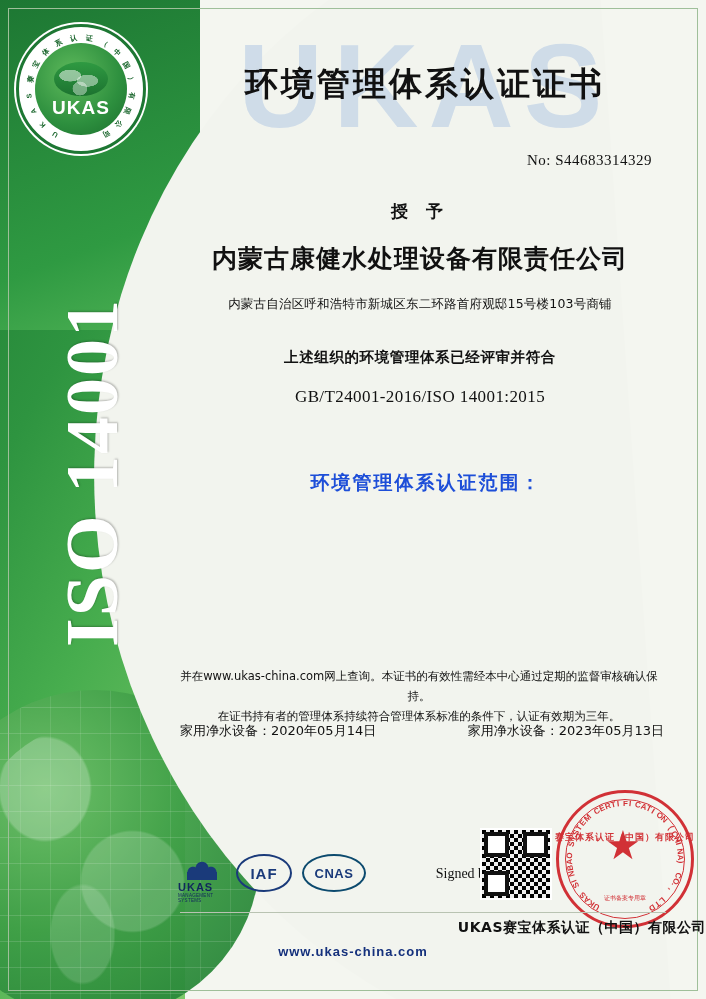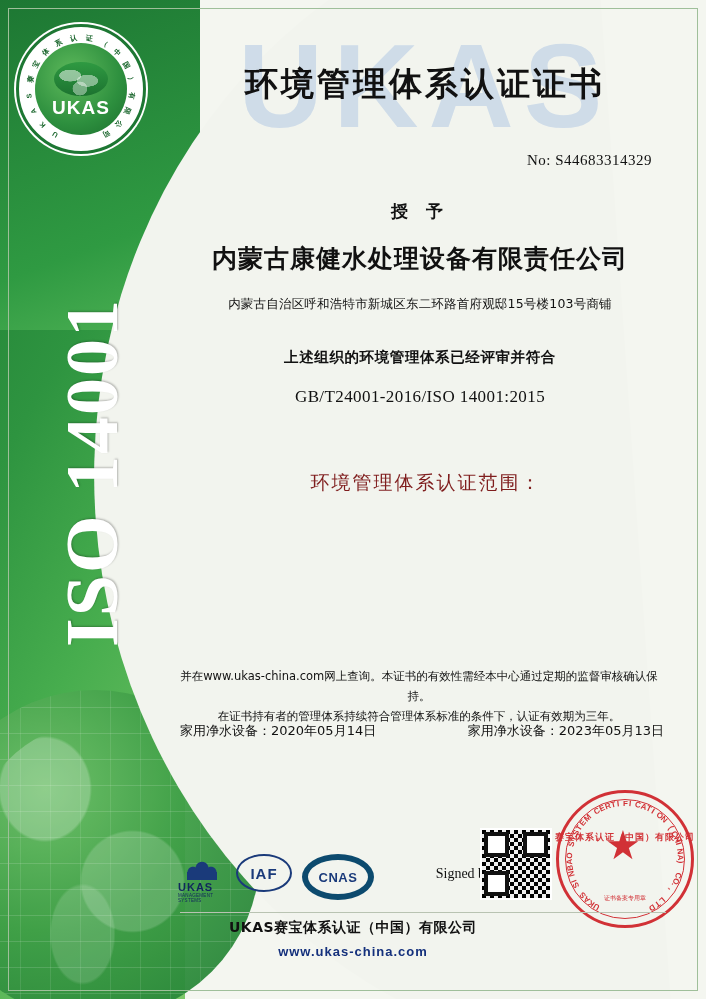--- a/index.html
+++ b/index.html
@@ -262,24 +262,24 @@
     margin-top: 9px;
     letter-spacing: 0.4px;
   }
 
   .scope-title {
     position: absolute;
     left: 12px; right: 0;
     top: 470px;
     text-align: center;
     font-family: "DejaVu Sans", sans-serif;
-    font-weight: normal;
+    font-weight: bold;
     font-size: 19px;
     letter-spacing: 2px;
-    color: #7f1d1d;
+    color: #1d4ed8;
   }
 
   .scope-body {
     position: absolute;
     left: 16px;
     right: 26px;
     top: 512px;
     font-family: "DejaVu Sans", sans-serif;
     font-weight: bold;
     font-size: 14.5px;
@@ -364,21 +364,21 @@
     font-size: 15px;
     letter-spacing: 1px;
     color: #1a3a7a;
   }
   .cnas-mini {
     left: 132px;
     width: 62px;
   }
   .cnas-mini .oval {
     width: 60px; height: 34px;
-    border: 6px solid #0c4a6e;
+    border: 2px solid #0c4a6e;
     border-radius: 50%;
     display: flex; align-items: center; justify-content: center;
     font-family: "Liberation Sans", sans-serif;
     font-weight: bold;
     font-size: 13px;
     letter-spacing: 0.5px;
     color: #1a3a7a;
   }
   .signature-block {
     position: absolute;
@@ -503,20 +503,21 @@
     left: 0; right: 0;
     bottom: 40px;
     text-align: center;
   }
   .footer .org {
     font-family: "DejaVu Sans", sans-serif;
     font-weight: bold;
     font-size: 14px;
     color: #111;
     letter-spacing: 0.5px;
+    text-align: right;
   }
   .footer .site {
     font-family: "Liberation Sans", sans-serif;
     font-weight: bold;
     font-size: 13px;
     color: #14307c;
     letter-spacing: 1px;
     margin-top: 7px;
   }
   .footer-line {

